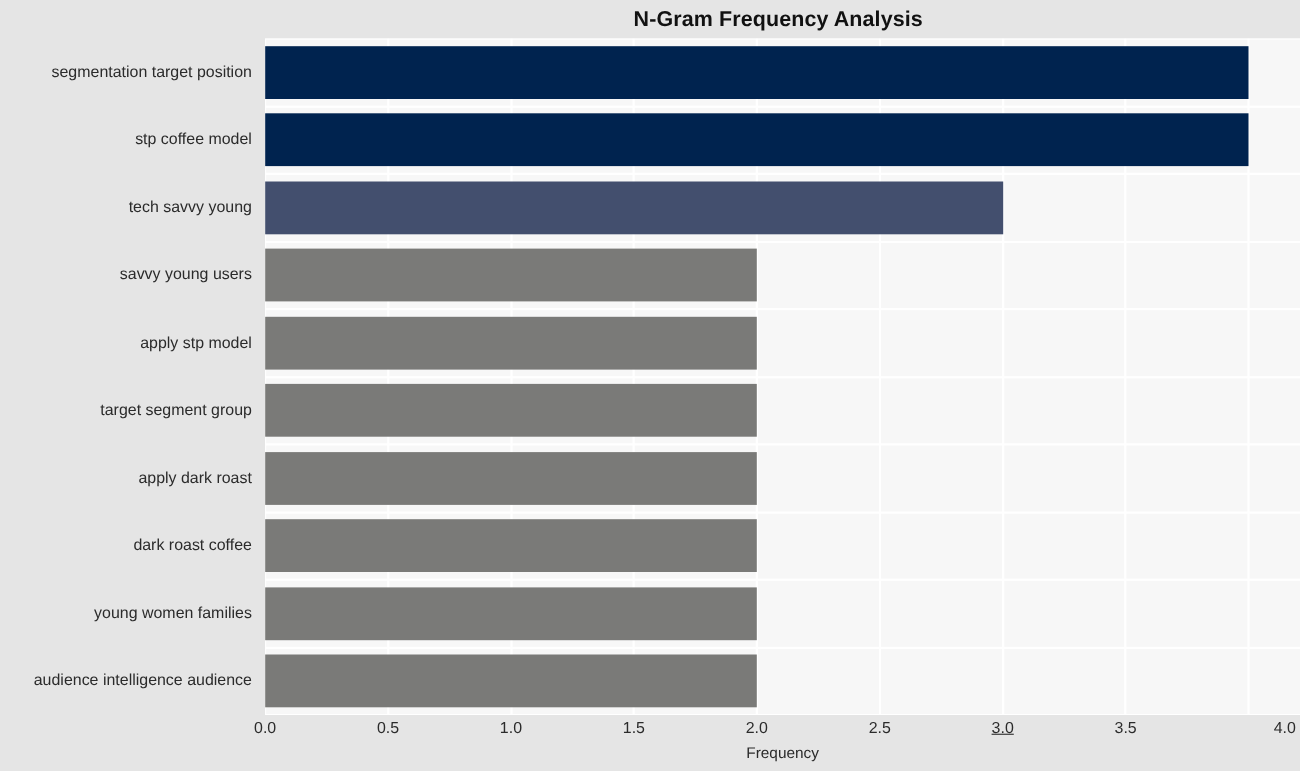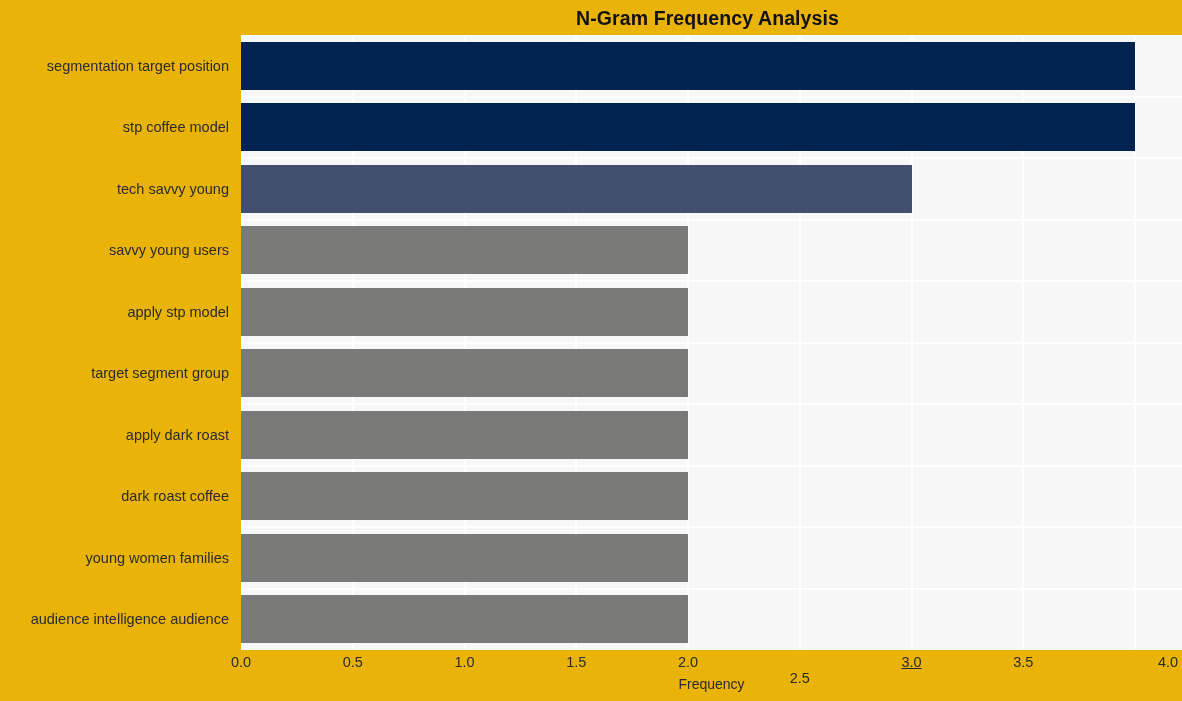--- a/index.html
+++ b/index.html
@@ -14,21 +14,21 @@
     color: #262626;
     overflow: hidden;
     position: relative;
   }
 
   #figure {
     position: absolute;
     left: 0; top: 0;
     width: 1182px;
     height: 701px;
-    background: #eab308;
+    background: #e5e5e5;
   }
 
   
   #chart-title {
     position: absolute;
     left: 241px;
     top: 6px;
     width: 933px;
     text-align: center;
     font-size: 19.5px;
@@ -176,21 +176,21 @@
         <div class="bar" title="audience intelligence audience: 2" style="width: 447.031px; top: 560.25px; background: rgb(122, 122, 120);"></div>
       </div>
   </div>
 
   <div id="xlabels">
       <div class="xtick" style="left: 0px;">0.0</div>
       <div class="xtick" style="left: 111.758px;">0.5</div>
       <div class="xtick" style="left: 223.515px;">1.0</div>
       <div class="xtick" style="left: 335.273px;">1.5</div>
       <div class="xtick" style="left: 447.031px;">2.0</div>
-      <div class="xtick" style="left: 558.789px; margin-top: 16px;">2.5</div>
+      <div class="xtick" style="left: 558.789px;">2.5</div>
       <div class="xtick" style="left: 670.546px; text-decoration: underline;">3.0</div>
       <div class="xtick" style="left: 782.304px;">3.5</div>
       <div class="xtick" style="left: 927px;">4.0</div>
     </div>
 
   <div id="xaxis-label">Frequency</div>
 
 </div>
 
 </body></html>

